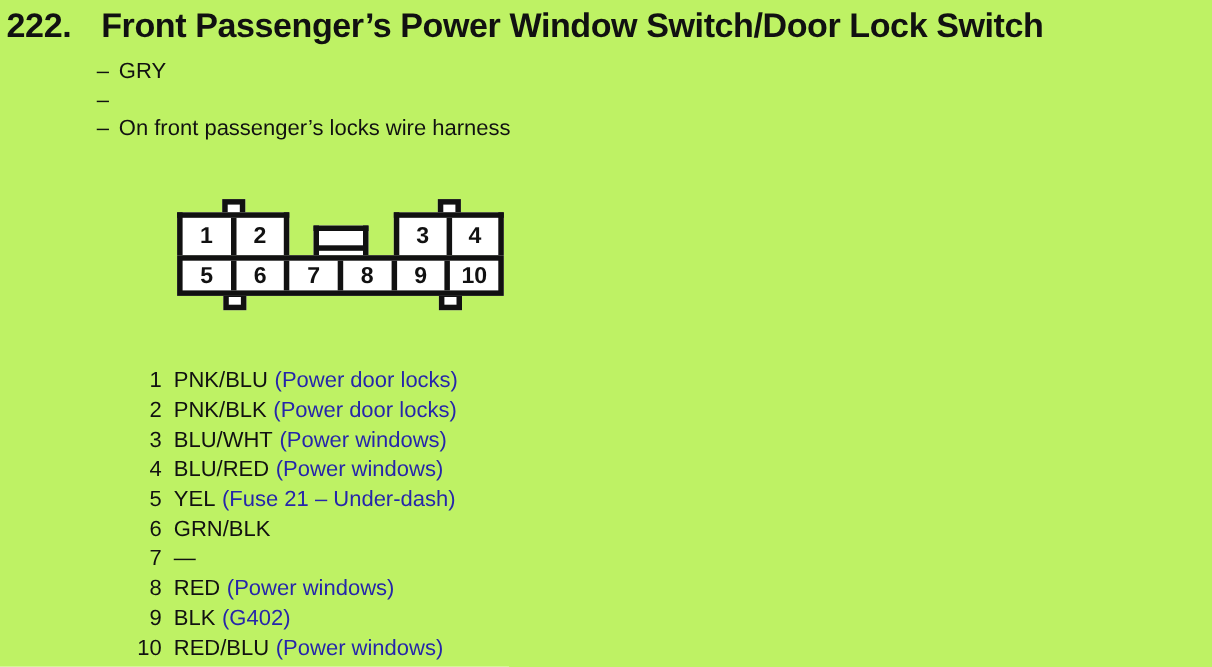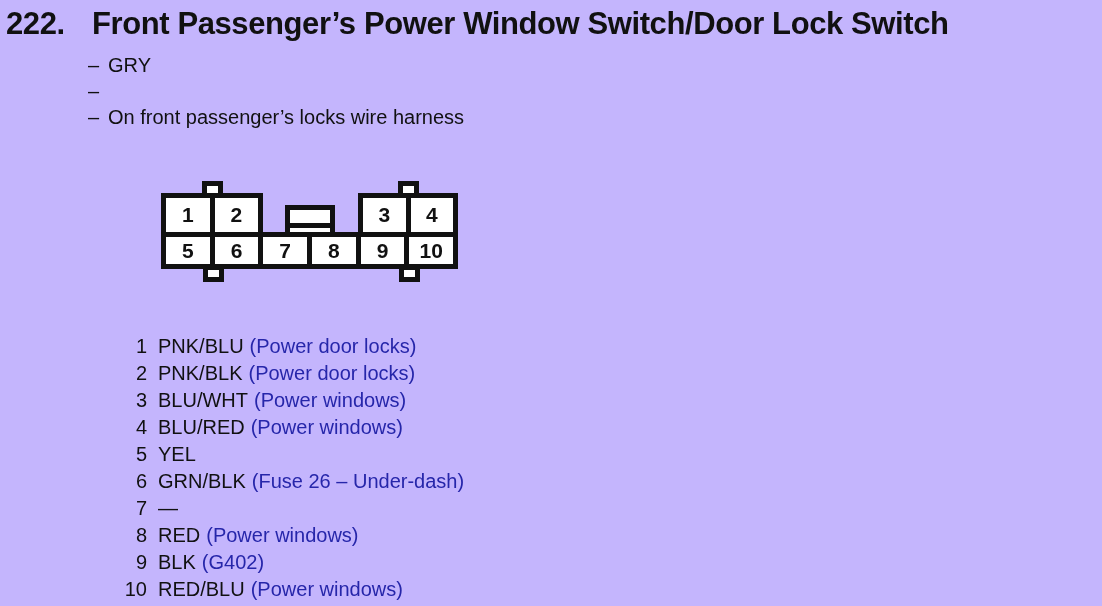--- a/index.html
+++ b/index.html
@@ -11,21 +11,21 @@
     width: 1102px;
     height: 606px;
     position: relative;
     font-family: "Liberation Sans", sans-serif;
     color: #111111;
     overflow: hidden;
   }
   .page {
     position: absolute;
     inset: 0;
-    background: #c4b5fd;
+    background: #bef264;
   }
 
   
   .title-row {
     position: absolute;
     left: 6px;
     top: 6px;
     display: flex;
     font-weight: bold;
     font-size: 31px;
@@ -226,25 +226,25 @@
       <span class="pin-note">(Power windows)</span>
     </div>
     <div class="pin-row">
       <span class="pin-num">4</span>
       <span class="pin-wire">BLU/RED</span>
       <span class="pin-note">(Power windows)</span>
     </div>
     <div class="pin-row">
       <span class="pin-num">5</span>
       <span class="pin-wire">YEL</span>
+      <span class="pin-note">(Fuse 21 – Under-dash)</span>
     </div>
     <div class="pin-row">
       <span class="pin-num">6</span>
       <span class="pin-wire">GRN/BLK</span>
-      <span class="pin-note">(Fuse 26 – Under-dash)</span>
     </div>
     <div class="pin-row">
       <span class="pin-num">7</span>
       <span class="pin-wire">—</span>
       <span class="pin-note"></span>
     </div>
     <div class="pin-row">
       <span class="pin-num">8</span>
       <span class="pin-wire">RED</span>
       <span class="pin-note">(Power windows)</span>

